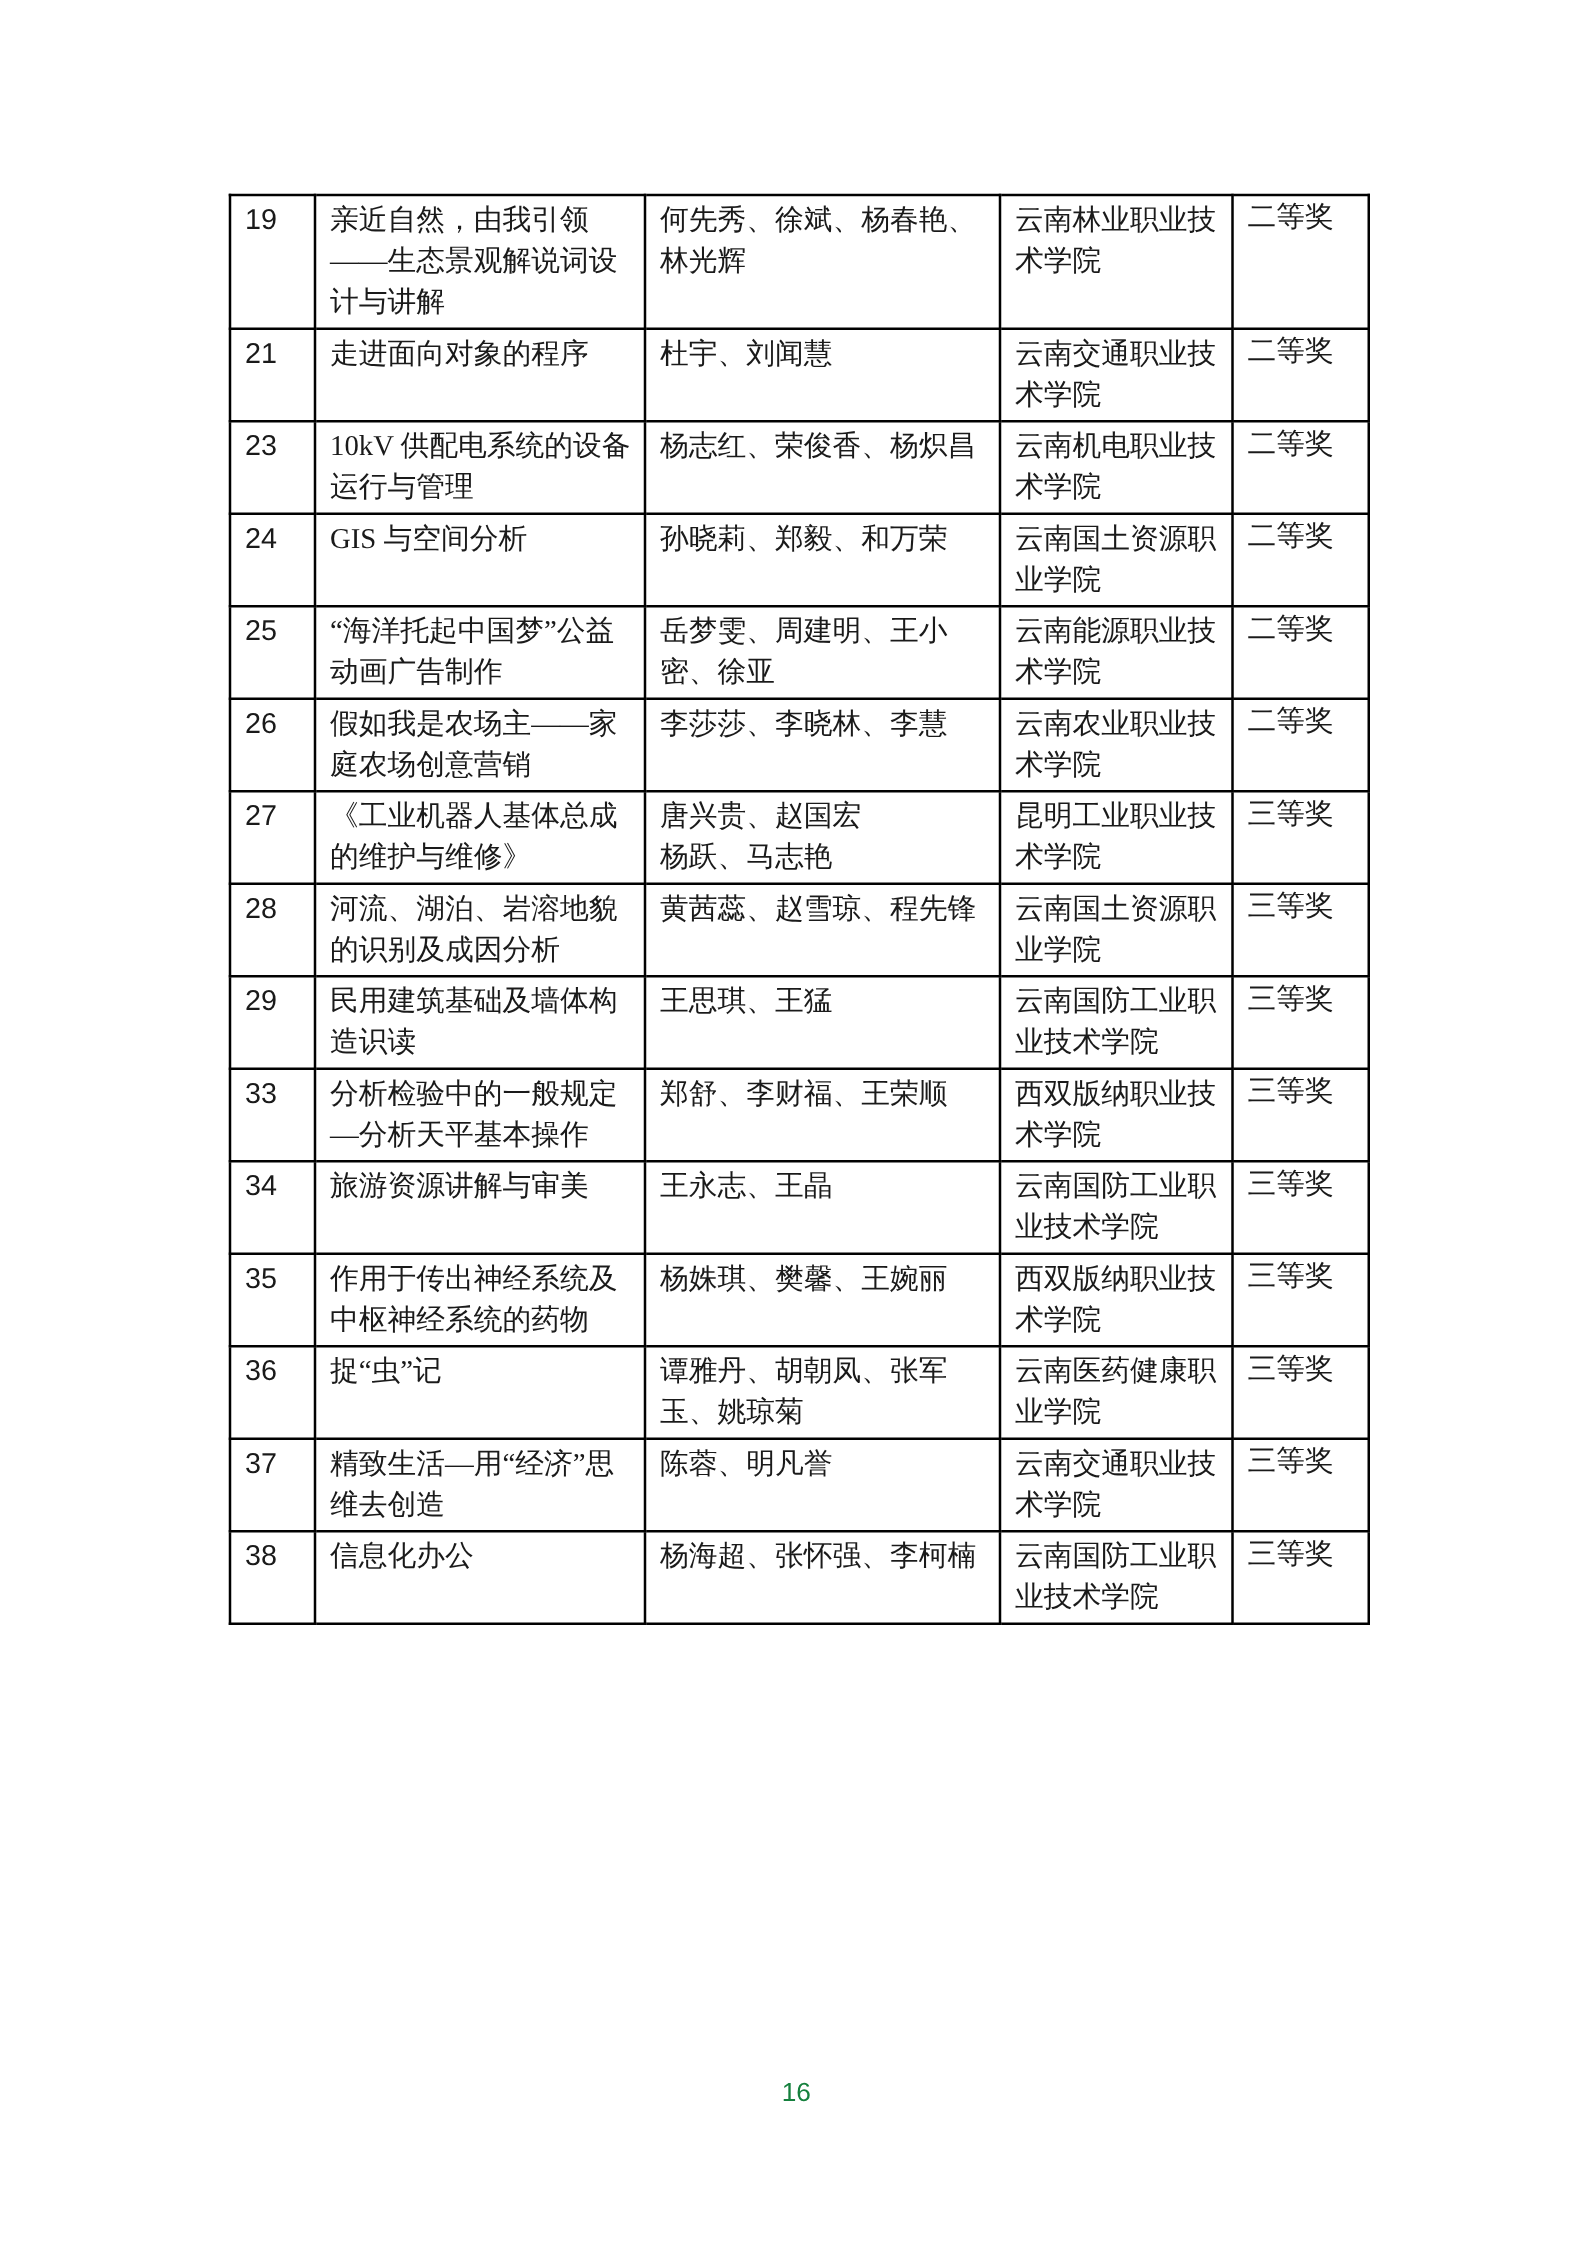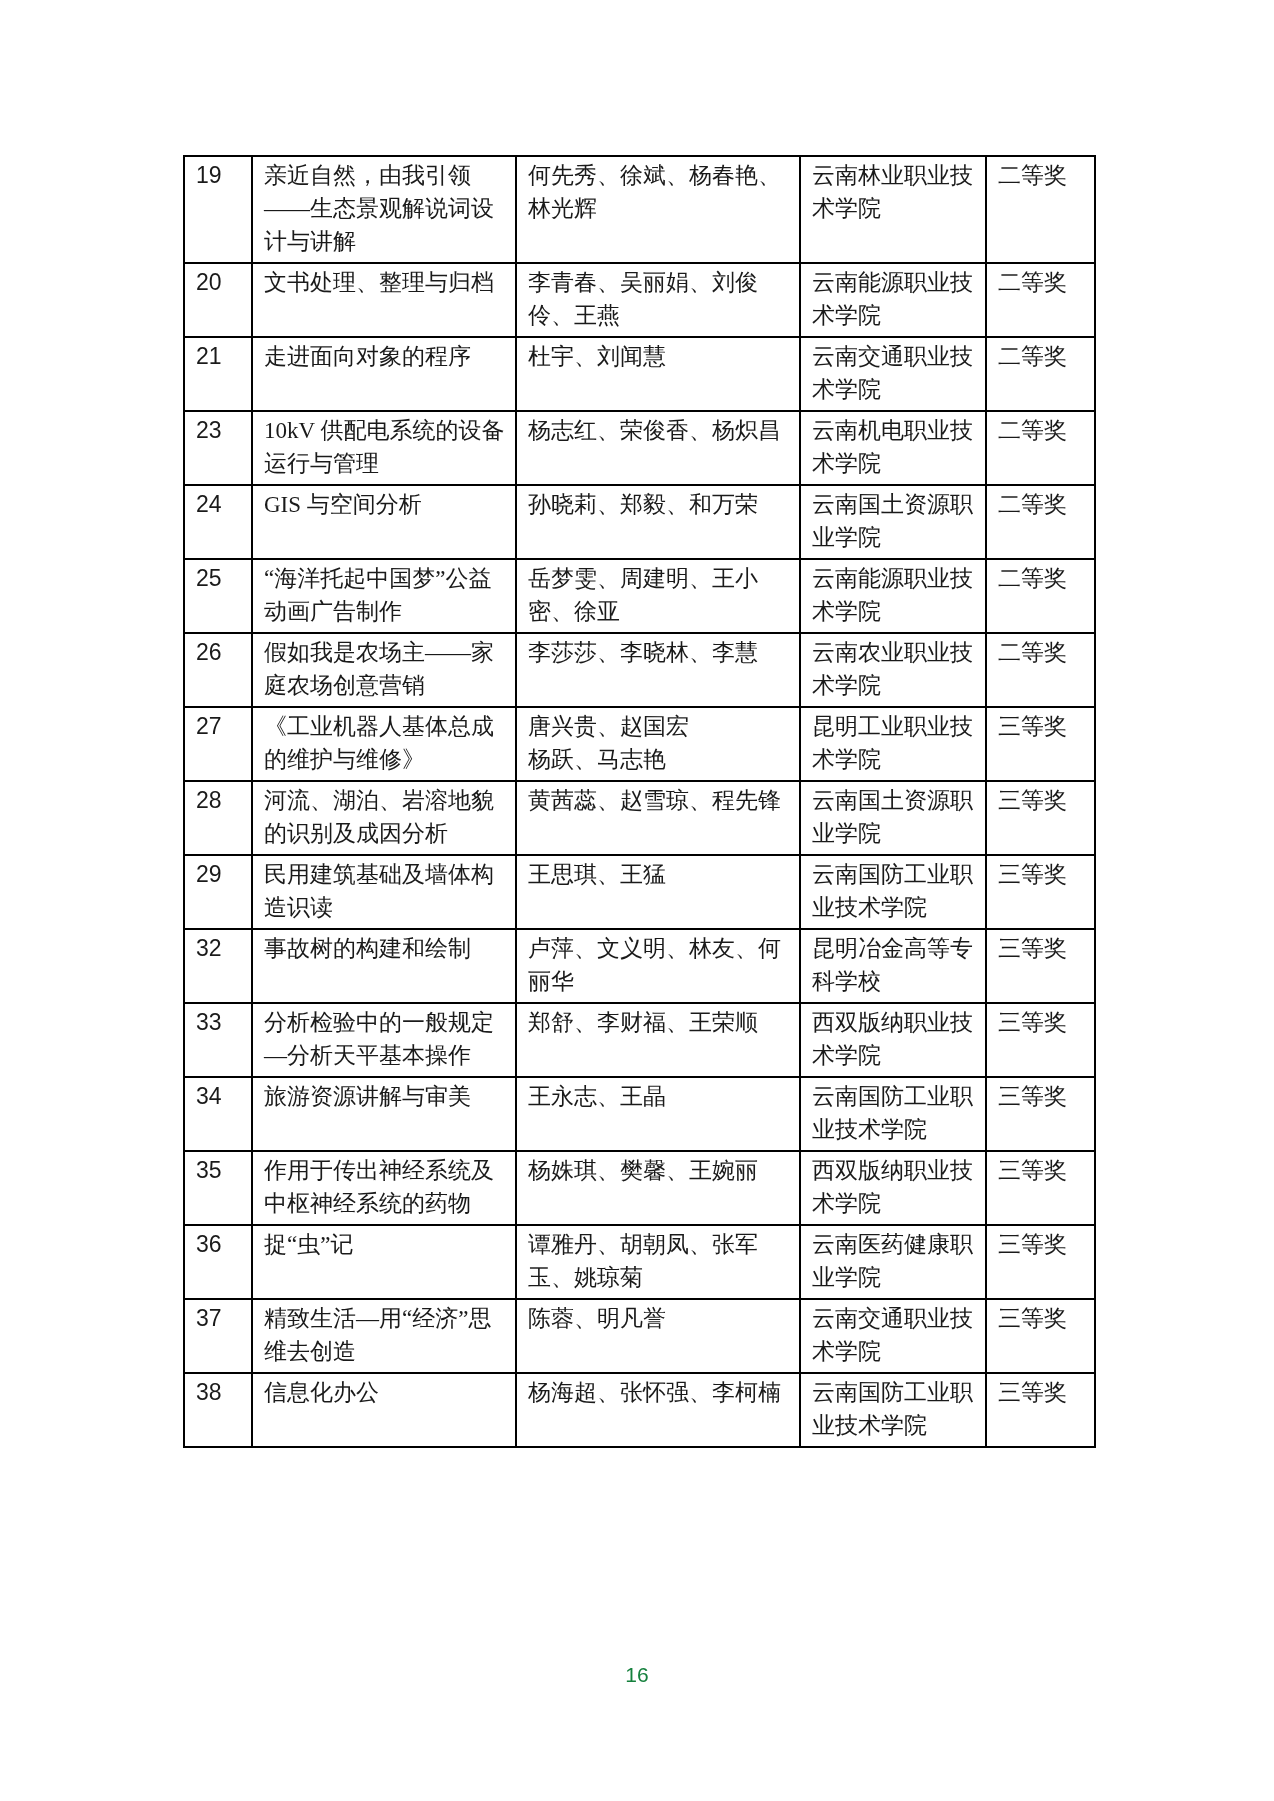--- a/index.html
+++ b/index.html
@@ -39,21 +39,21 @@
     height: 66px; 
   }
   td.cell-no {
     font-family: "Liberation Sans", "DejaVu Sans", sans-serif;
     font-size: 22px;
     padding-left: 13px;
   }
   td.cell-title   { padding-left: 12px; }
   td.cell-authors { padding-left: 12px; white-space: pre-line; margin-top: 42px; }
   td.cell-inst    { padding-left: 11px; }
-  td.cell-award   { padding-left: 10px; }
+  td.cell-award   { padding-left: 10px; font-family: Liberation Mono, monospace; }
   .page-number {
     position: absolute;
     top: 1663px;
     left: 0;
     width: 100%;
     text-align: center;
     font-family: "Liberation Sans", "DejaVu Sans", sans-serif;
     font-size: 21px;
     color: #15803d;
   }
@@ -74,27 +74,20 @@
       </colgroup>
       <tbody>
     <tr>
       <td class="cell-no">19</td>
       <td class="cell-title">亲近自然，由我引领——生态景观解说词设计与讲解</td>
       <td class="cell-authors">何先秀、徐斌、杨春艳、林光辉</td>
       <td class="cell-inst">云南林业职业技术学院</td>
       <td class="cell-award">二等奖</td>
     </tr>
 
-    <tr>
-      <td class="cell-no">20</td>
-      <td class="cell-title">文书处理、整理与归档</td>
-      <td class="cell-authors">李青春、吴丽娟、刘俊伶、王燕</td>
-      <td class="cell-inst">云南能源职业技术学院</td>
-      <td class="cell-award">二等奖</td>
-    </tr>
 
     <tr>
       <td class="cell-no">21</td>
       <td class="cell-title">走进面向对象的程序</td>
       <td class="cell-authors">杜宇、刘闻慧</td>
       <td class="cell-inst">云南交通职业技术学院</td>
       <td class="cell-award">二等奖</td>
     </tr>
 
 
@@ -150,27 +143,20 @@
     <tr>
       <td class="cell-no">29</td>
       <td class="cell-title">民用建筑基础及墙体构造识读</td>
       <td class="cell-authors">王思琪、王猛</td>
       <td class="cell-inst">云南国防工业职业技术学院</td>
       <td class="cell-award">三等奖</td>
     </tr>
 
 
 
-    <tr>
-      <td class="cell-no">32</td>
-      <td class="cell-title">事故树的构建和绘制</td>
-      <td class="cell-authors">卢萍、文义明、林友、何丽华</td>
-      <td class="cell-inst">昆明冶金高等专科学校</td>
-      <td class="cell-award">三等奖</td>
-    </tr>
 
     <tr>
       <td class="cell-no">33</td>
       <td class="cell-title">分析检验中的一般规定—分析天平基本操作</td>
       <td class="cell-authors">郑舒、李财福、王荣顺</td>
       <td class="cell-inst">西双版纳职业技术学院</td>
       <td class="cell-award">三等奖</td>
     </tr>
 
     <tr>

